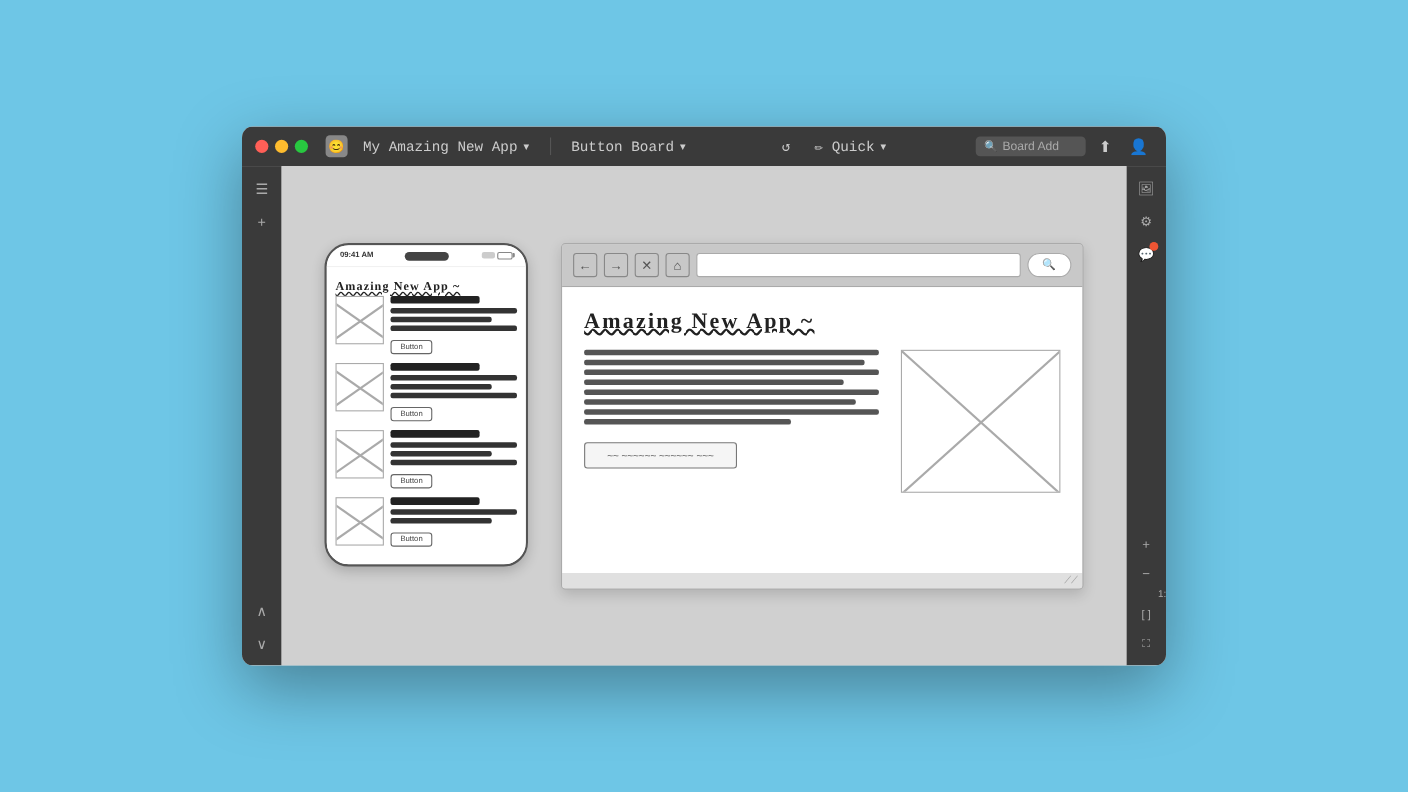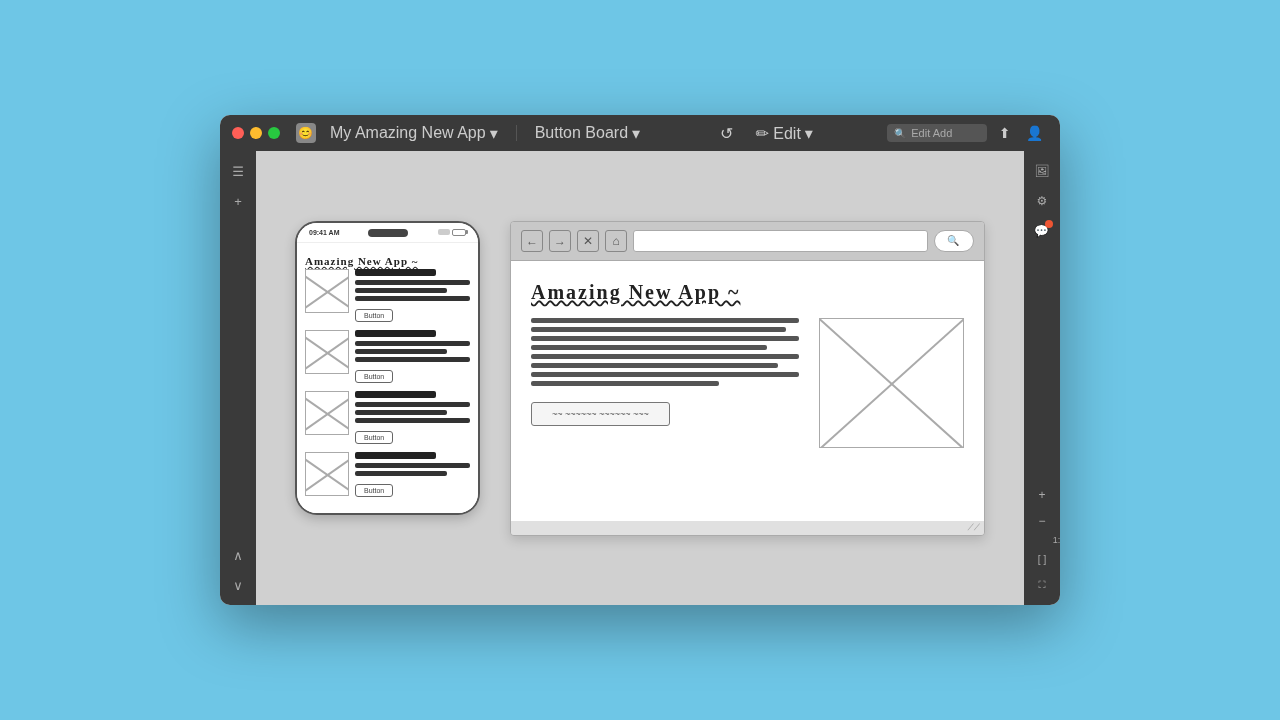--- a/index.html
+++ b/index.html
@@ -75,27 +75,28 @@
       display: flex;
       align-items: center;
       justify-content: center;
       gap: 10px;
     }
 
     .title-bar-btn {
       background: none;
       border: none;
       color: #ccc;
-      font-size: 16px;
+      font-size: 13px;
       cursor: pointer;
       display: flex;
       align-items: center;
       gap: 4px;
       padding: 2px 6px;
       border-radius: 4px;
+      font-family: Liberation Mono, monospace;
     }
 
     .title-bar-right {
       display: flex;
       align-items: center;
       gap: 8px;
     }
 
     .quick-add-input {
       background: #555;
@@ -512,29 +513,29 @@
     <button class="title-bar-btn">
       <span>Button Board</span>
       <span>▾</span>
     </button>
 
     <div class="title-bar-center">
       <button class="title-bar-btn">
         <span>↺</span>
       </button>
       <button class="title-bar-btn">
-        <span>✏ Edit</span>
+        <span>✏ Quick</span>
         <span>▾</span>
       </button>
     </div>
 
     <div class="title-bar-right">
       <div class="quick-add-input">
         <span style="font-size:10px; color:#aaa;">🔍</span>
-        <span style="color:#aaa; font-size:11px;">Edit Add</span>
+        <span style="color:#aaa; font-size:11px;">Board Add</span>
       </div>
       <button class="title-bar-icon-btn">
         <span>⬆</span>
       </button>
       <button class="title-bar-icon-btn">
         <span>👤</span>
       </button>
     </div>
   </div>
 

